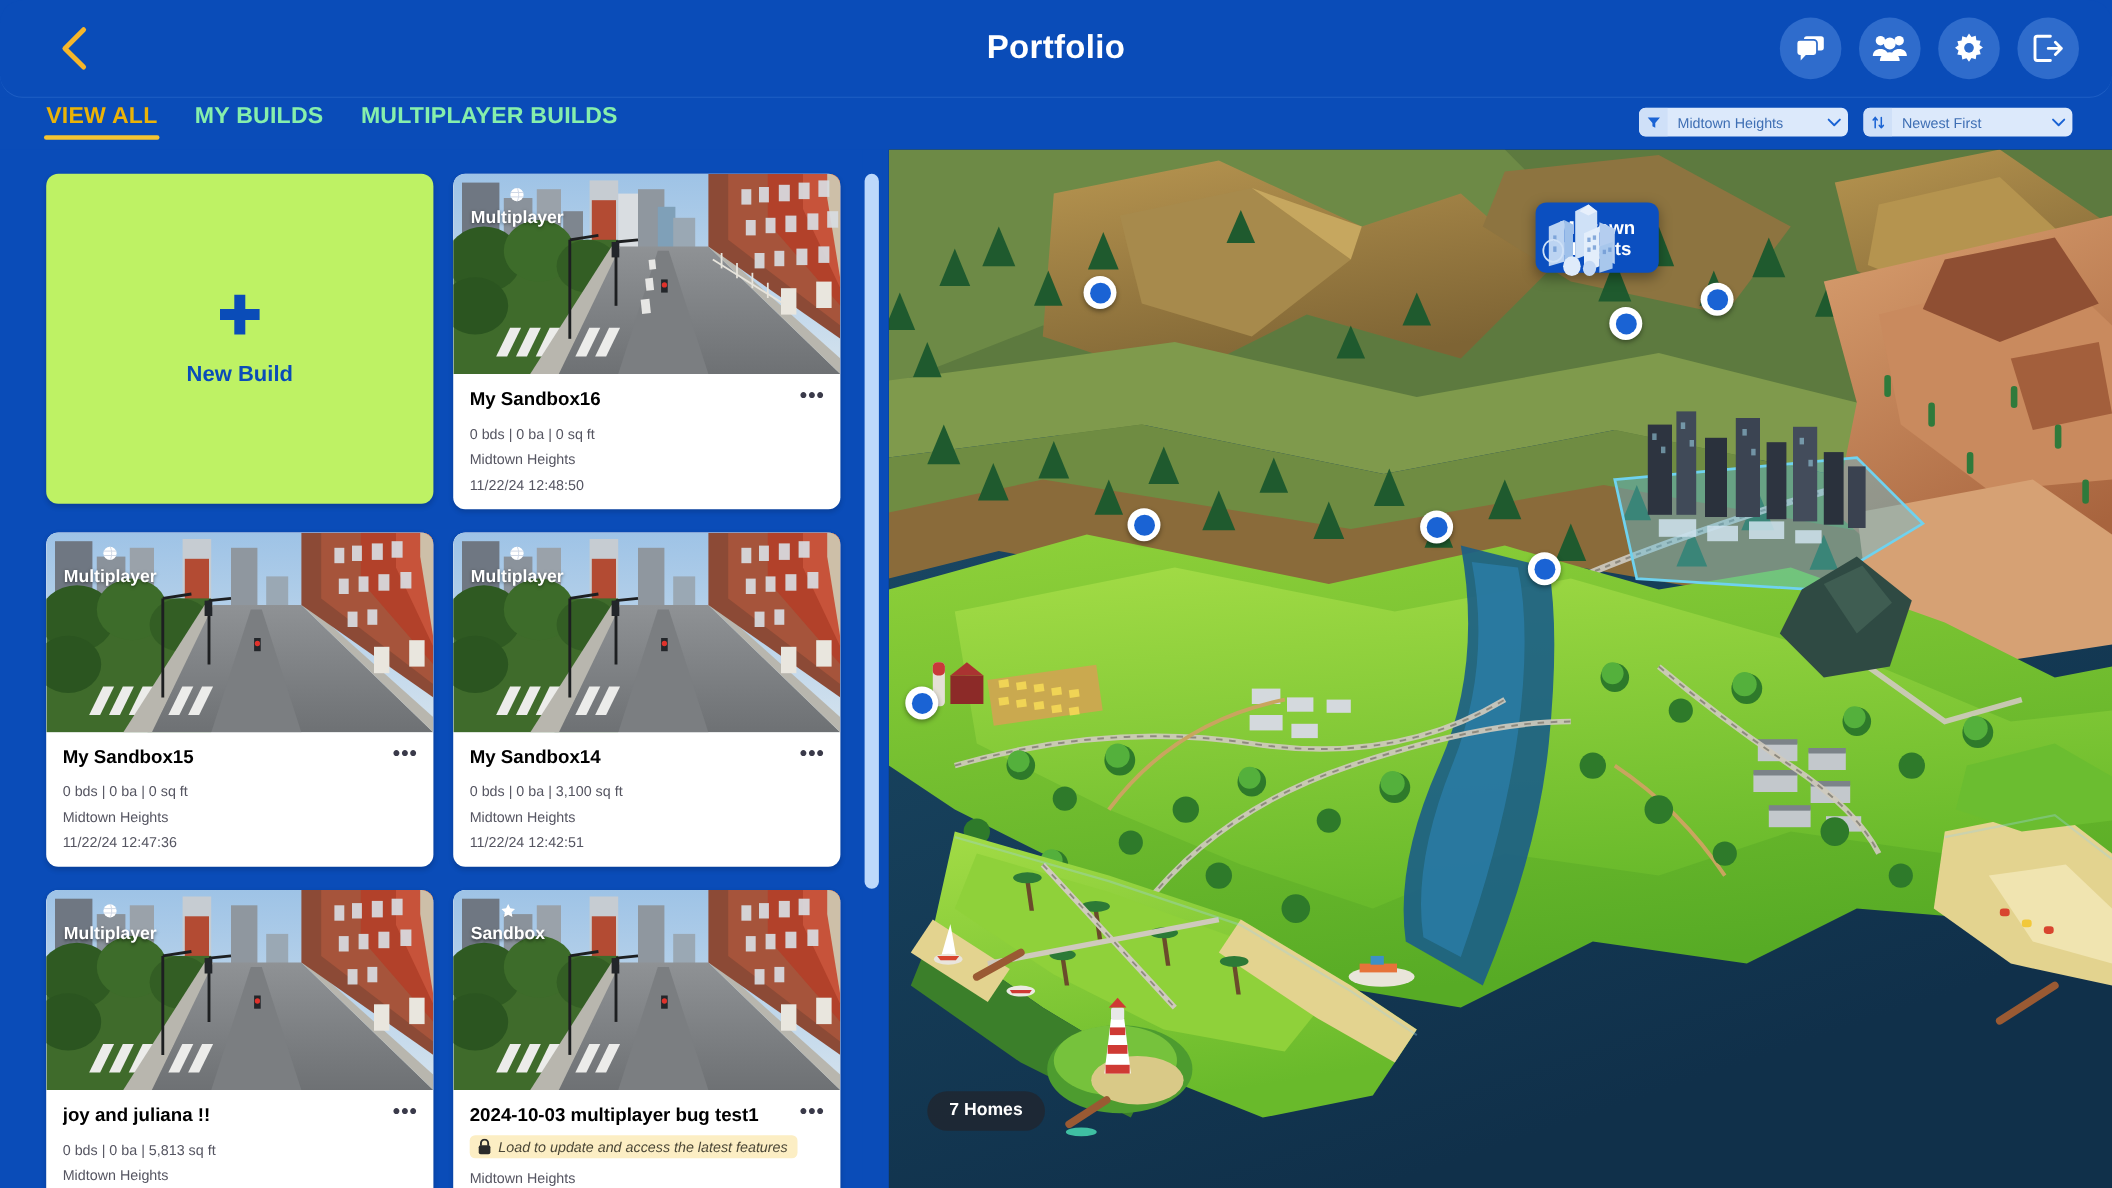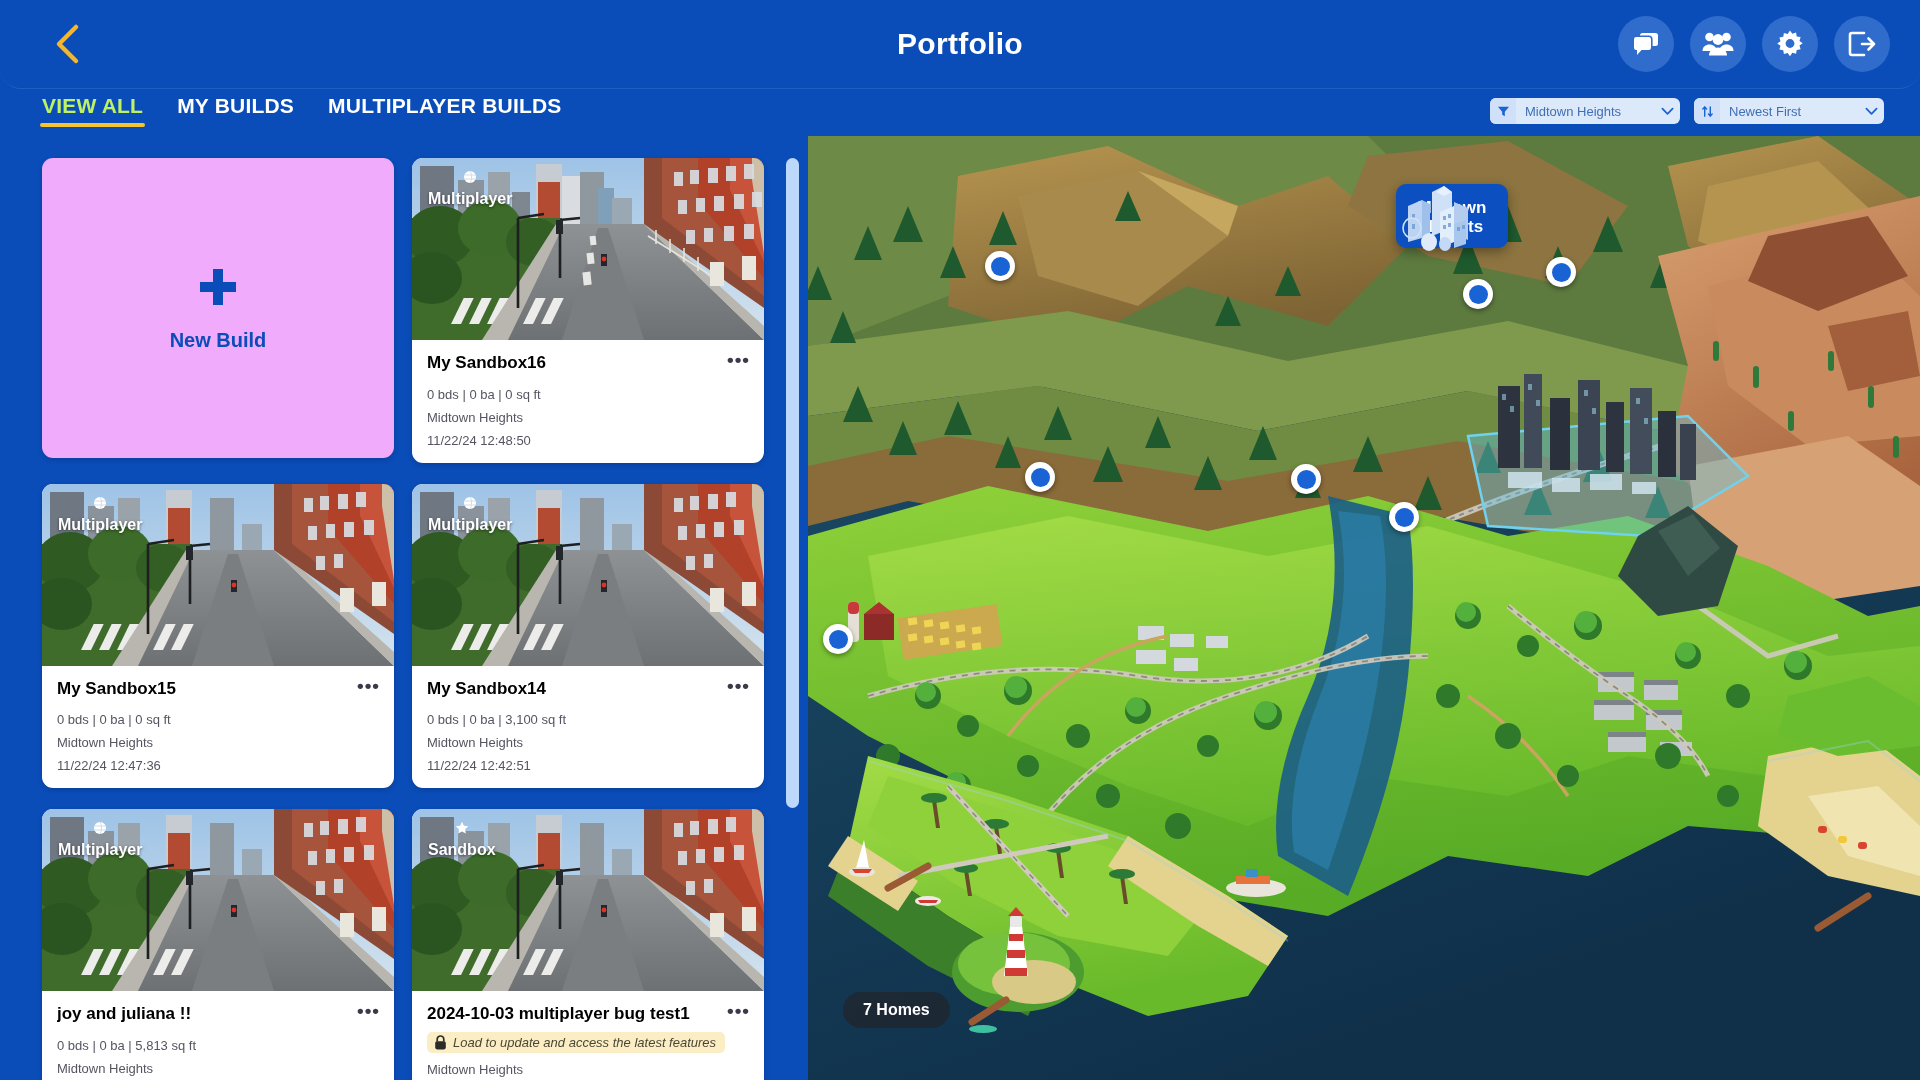--- a/index.html
+++ b/index.html
@@ -44,24 +44,24 @@
   
   .tabsrow {
     position: absolute; top: 89px; left: 0; width: 1920px; height: 47px;
     background: #0a4cb8;
   }
   .tabs {
     position: absolute; left: 40px; top: 0; height: 47px;
     display: flex; align-items: flex-start; gap: 30px;
   }
   .tab {
-    position: relative; color: #ffffff; font-size: 21px; font-weight: 800;
+    position: relative; color: #86efac; font-size: 21px; font-weight: 800;
     letter-spacing: 0.2px; padding: 5px 2px 0 2px; cursor: pointer; white-space: nowrap;
   }
-  .tab.active { color: #bef264; }
+  .tab.active { color: #eab308; }
   .tab.active::after {
     content: ""; position: absolute; left: 0; right: 0; bottom: -9px;
     height: 4px; background: #f5c431; border-radius: 2px;
   }
   .filters {
     position: absolute; right: 36px; top: 9px;
     display: flex; gap: 14px; align-items: center;
   }
   .filter-pill {
     display: flex; align-items: center; gap: 0;
@@ -86,21 +86,21 @@
     position: absolute; top: 22px; left: 42px;
     display: grid; grid-template-columns: 352px 352px; gap: 21px 18px;
   }
   .card {
     width: 352px; background: #ffffff; border-radius: 11px;
     overflow: hidden; position: relative;
     box-shadow: 0 2px 5px rgba(0,0,0,0.16);
     cursor: pointer;
   }
   .card.newbuild {
-    background: #f0abfc; height: 300px;
+    background: #bef264; height: 300px;
     display: flex; flex-direction: column; align-items: center; justify-content: center;
   }
   .plus-ic { margin-bottom: 16px; }
   .newbuild-label { font-size: 20px; font-weight: 800; color: #0a4cb8; }
 
   .card-thumb { position: relative; width: 352px; height: 182px; overflow: hidden; }
   .badge {
     position: absolute; top: 12px; left: 16px; z-index: 3;
     display: flex; align-items: center; gap: 6px;
     color: #fff; font-size: 16px; font-weight: 800;

